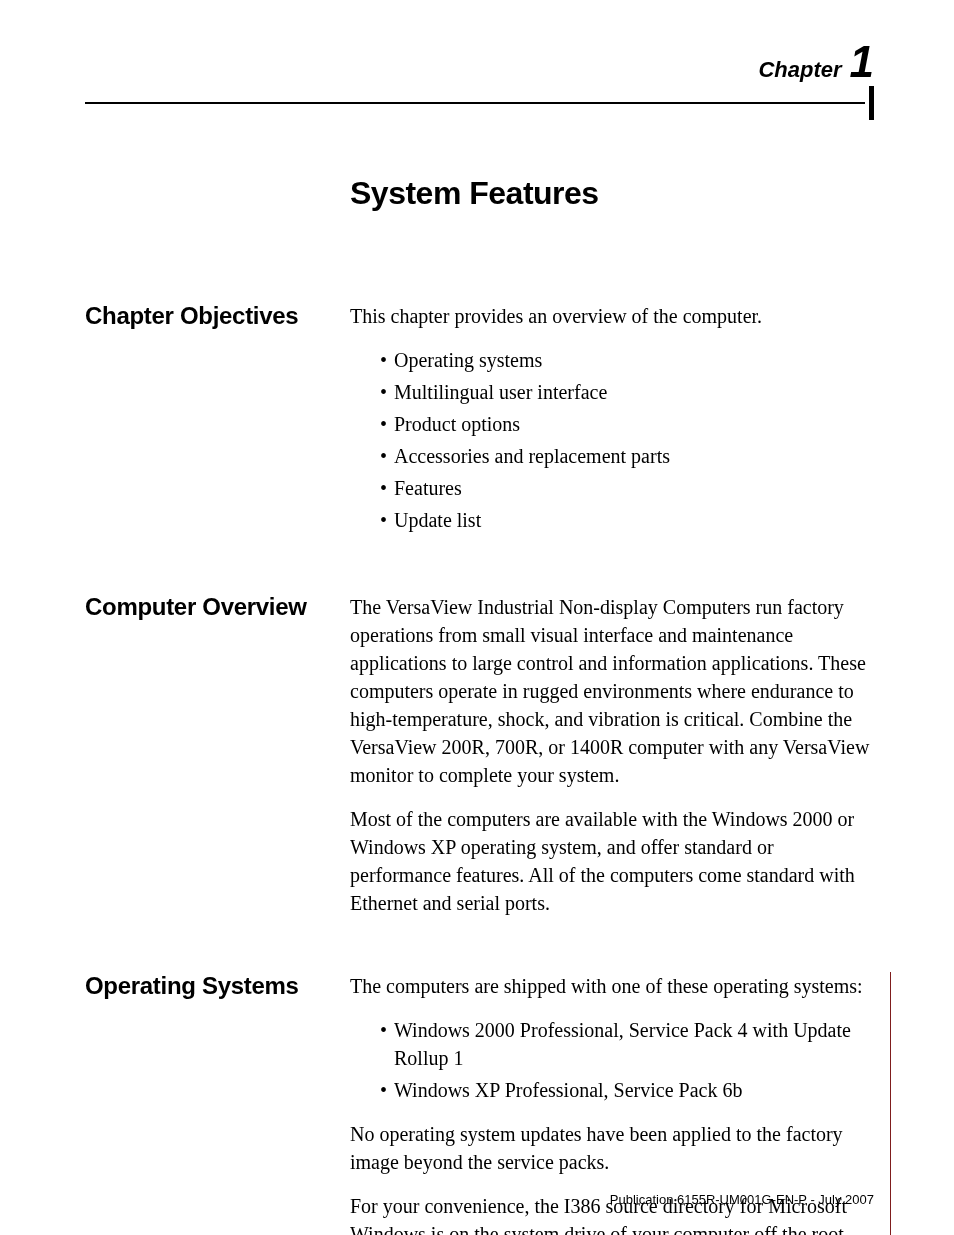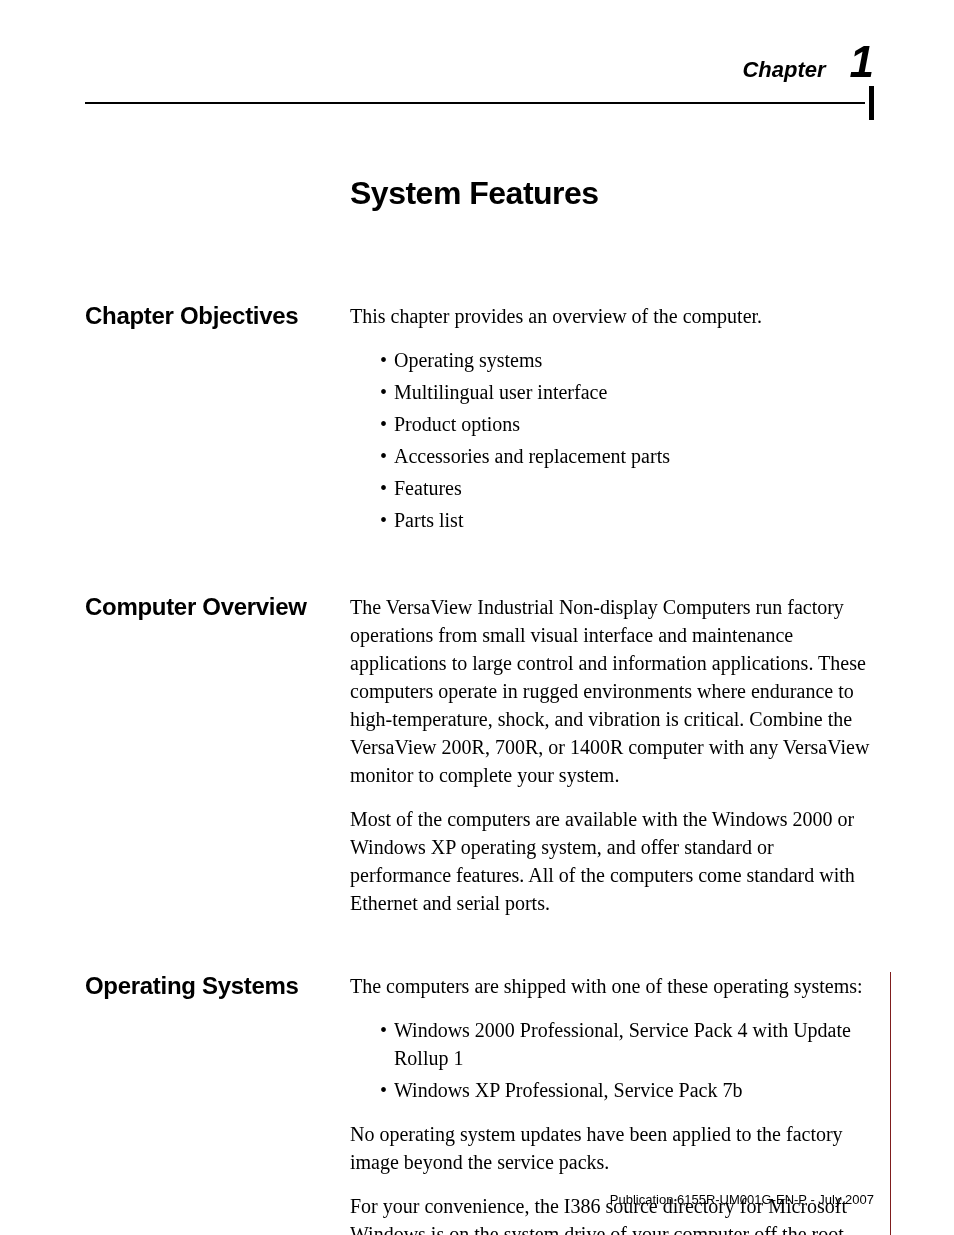--- a/index.html
+++ b/index.html
@@ -11,21 +11,21 @@
       color: #000;
       position: relative;
     }
     .page {
       padding: 40px 80px 40px 85px;
     }
     .chapter-banner {
       display: flex;
       justify-content: flex-end;
       align-items: baseline;
-      gap: 24px;
+      gap: 8px;
       margin-bottom: 2px;
     }
     .chapter-word {
       font-family: 'Arial Narrow', Arial, sans-serif;
       font-weight: bold;
       font-style: italic;
       font-size: 22px;
       font-stretch: condensed;
     }
     .chapter-num {
@@ -134,40 +134,40 @@
   <div class="section">
     <div class="section-label">Chapter Objectives</div>
     <div class="section-body">
       <p>This chapter provides an overview of the computer.</p>
       <ul>
         <li>Operating systems</li>
         <li>Multilingual user interface</li>
         <li>Product options</li>
         <li>Accessories and replacement parts</li>
         <li>Features</li>
-        <li>Parts list</li>
+        <li>Update list</li>
       </ul>
     </div>
   </div>
 
   <div class="section">
     <div class="section-label">Computer Overview</div>
     <div class="section-body">
       <p>The VersaView Industrial Non-display Computers run factory operations from small visual interface and maintenance applications to large control and information applications. These computers operate in rugged environments where endurance to high-temperature, shock, and vibration is critical. Combine the VersaView 200R, 700R, or 1400R computer with any VersaView monitor to complete your system.</p>
       <p>Most of the computers are available with the Windows 2000 or Windows XP operating system, and offer standard or performance features. All of the computers come standard with Ethernet and serial ports.</p>
     </div>
   </div>
 
   <div class="section">
     <div class="section-label">Operating Systems</div>
     <div class="section-body os-block">
       <p>The computers are shipped with one of these operating systems:</p>
       <ul style="margin-bottom:16px;">
         <li>Windows 2000 Professional, Service Pack 4 with Update Rollup 1</li>
-        <li>Windows XP Professional, Service Pack 7b</li>
+        <li>Windows XP Professional, Service Pack 6b</li>
       </ul>
       <p>No operating system updates have been applied to the factory image beyond the service packs.</p>
       <p>For your convenience, the I386 source directory for Microsoft Windows is on the system drive of your computer off the root directory, C:\I386. This allows for easy removal and addition of Windows components.</p>
     </div>
   </div>
 
 </div>
 
 <div class="footer">Publication 6155R-UM001G-EN-P - July 2007</div>
 

